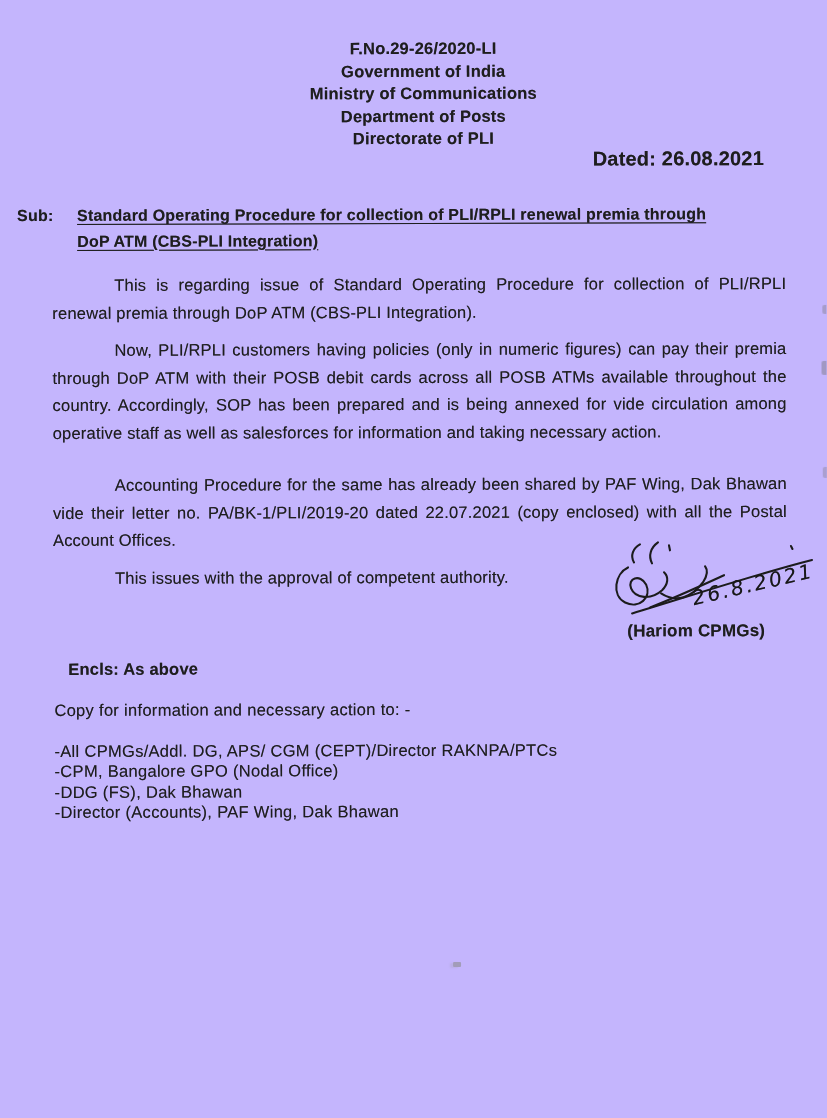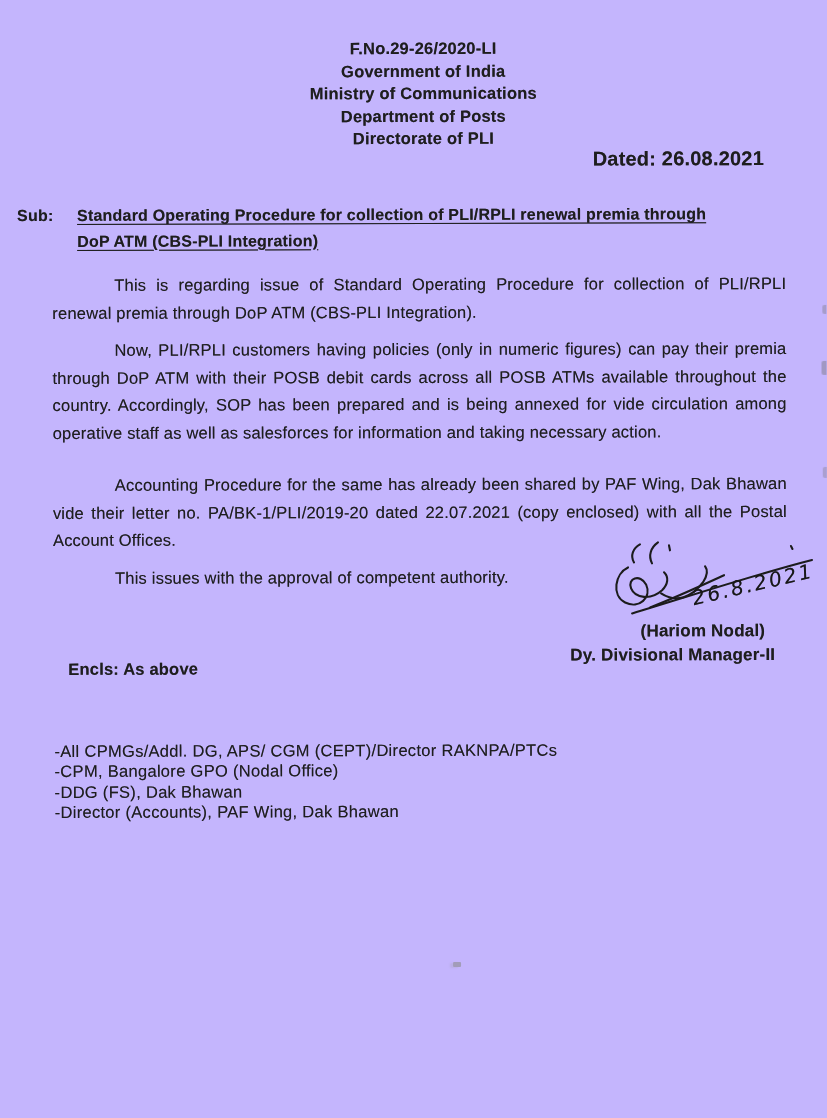--- a/index.html
+++ b/index.html
@@ -193,26 +193,26 @@
           <path d="M55 56 C70 66 86 60 97 45 C101 39 102 33 99 29"></path>
 
           <path d="M26 76 C80 60 150 37 206 23"></path>
           <path d="M44 70 C70 60 96 48 118 38"></path>
         </g>
         <text x="88" y="68" transform="rotate(-13 88 68)" font-family="DejaVu Sans, sans-serif" font-style="italic" font-size="20" letter-spacing="2.5" fill="#181818">26.8.2021</text>
       </svg>
     </div>
 
     <div class="signoff">
-      <span class="sig-name">(Hariom Nodal)</span>
-      <span class="sig-designation">Dy. Divisional Manager-II</span>
+      <span class="sig-name">(Hariom CPMGs)</span>
     </div>
 
     <div class="encls">Encls: As above</div>
 
+    <div class="copy-heading">Copy for information and necessary action to: -</div>
 
     <div class="copy-list">
       <div>-All CPMGs/Addl. DG, APS/ CGM (CEPT)/Director RAKNPA/PTCs</div>
       <div>-CPM, Bangalore GPO (Nodal Office)</div>
       <div>-DDG (FS), Dak Bhawan</div>
       <div>-Director (Accounts), PAF Wing, Dak Bhawan</div>
     </div>
 
     <div class="speck"></div>
     <div class="edge-tick edge-tick-1"></div>

